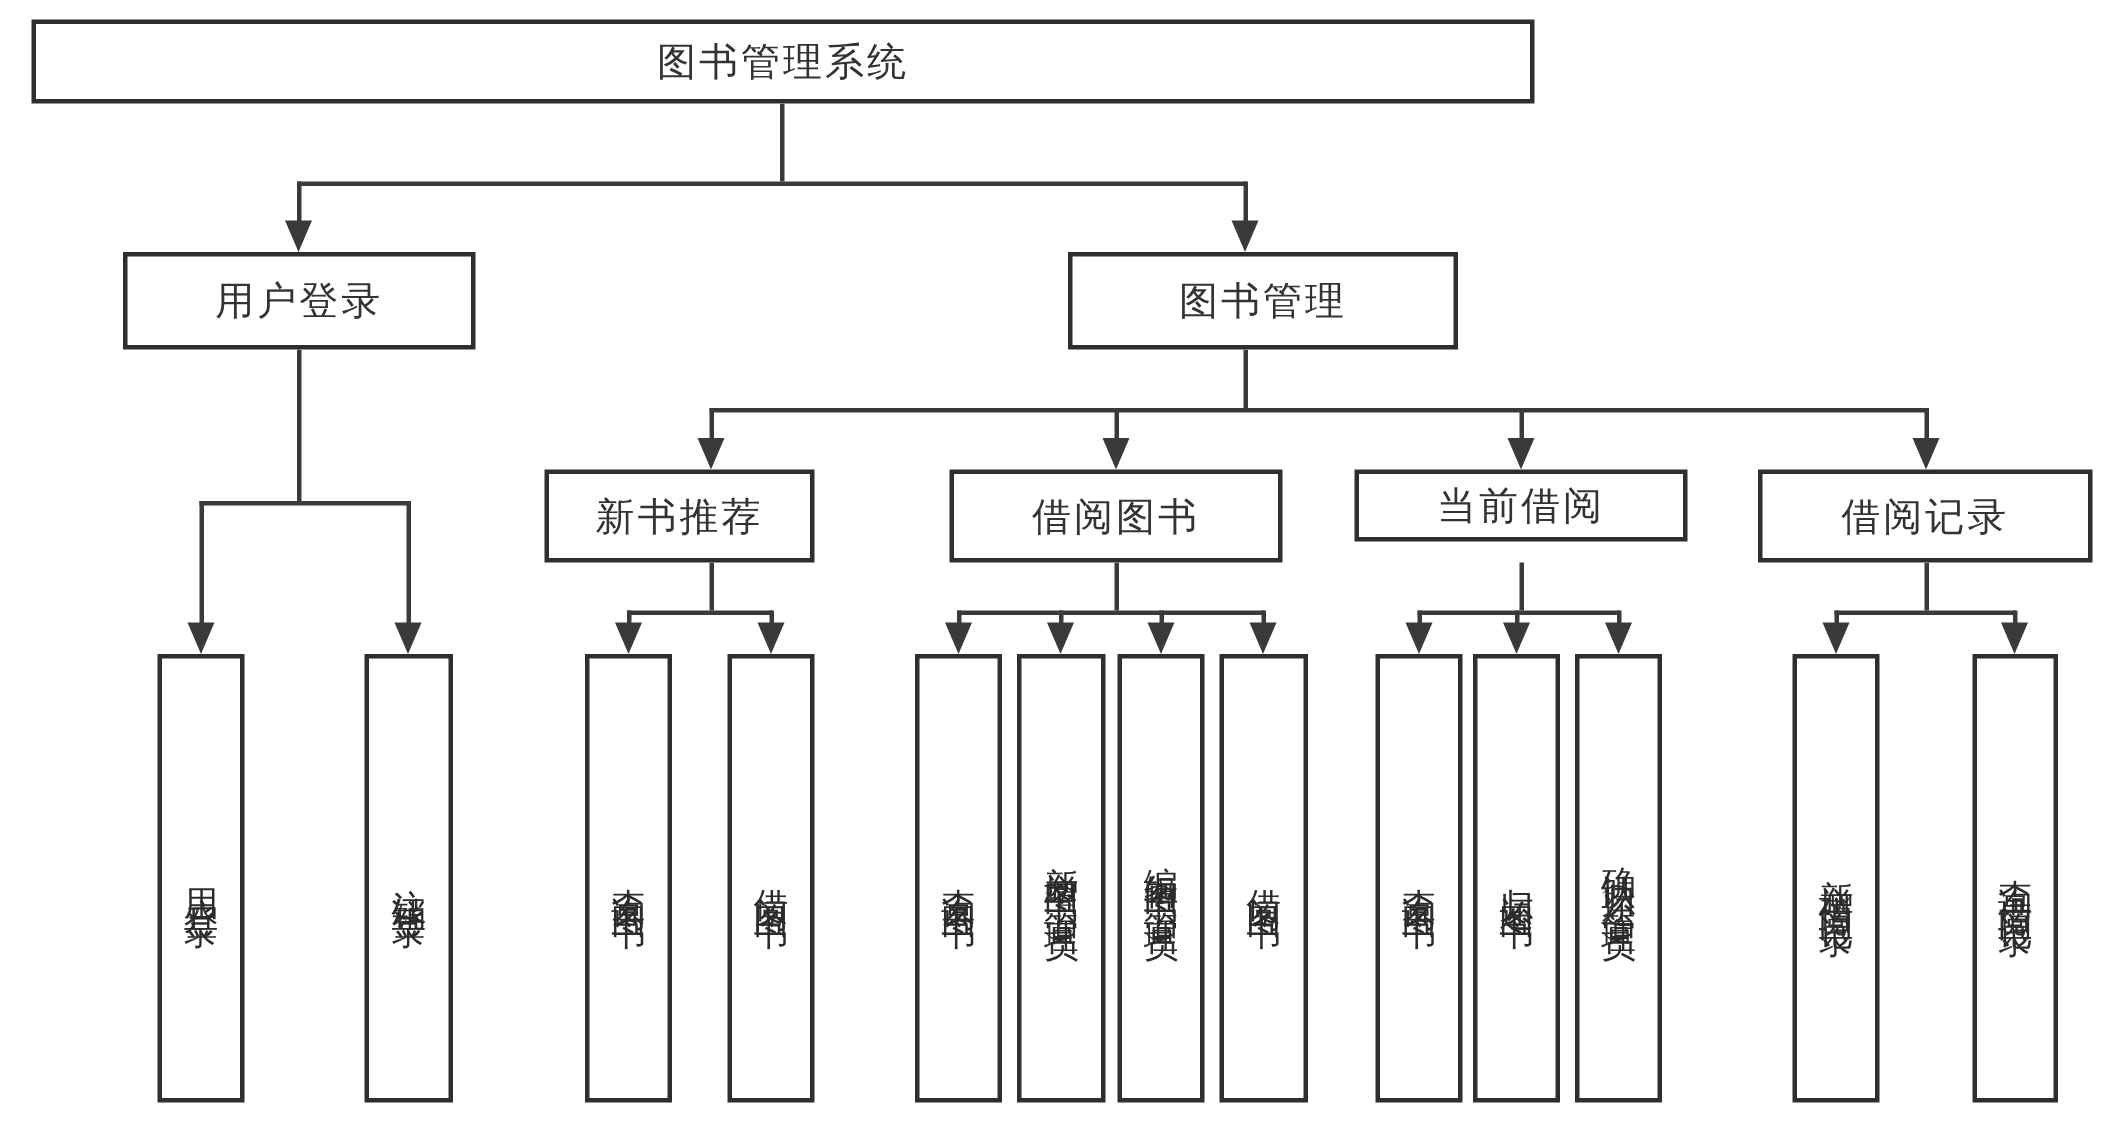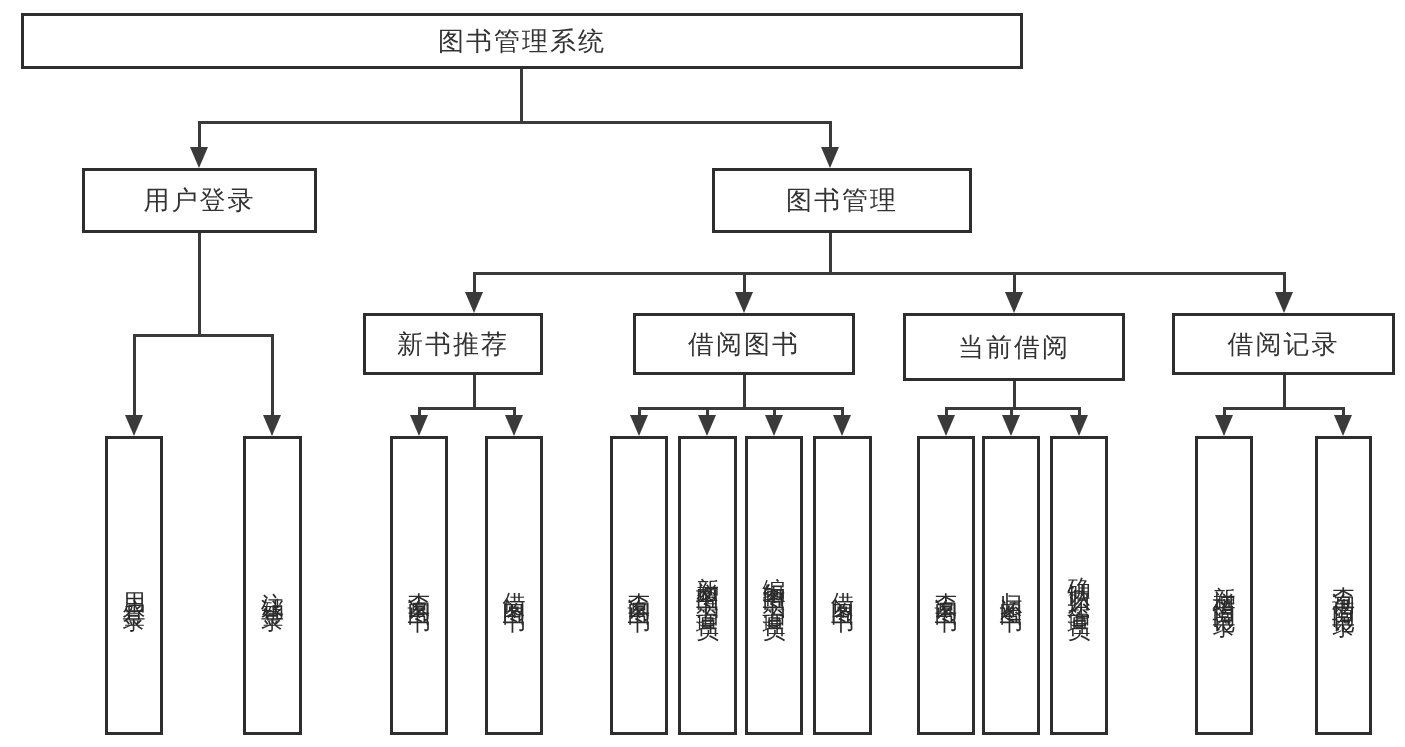--- a/index.html
+++ b/index.html
@@ -54,21 +54,21 @@
   </div>
 
   <div class="node" style="left:363px;top:313px;width:180px;height:62px">
     <span>新书推荐</span>
   </div>
 
   <div class="node" style="left:633px;top:313px;width:222px;height:62px">
     <span>借阅图书</span>
   </div>
 
-  <div class="node" style="left:903px;top:313px;width:222px;height:68px">
+  <div class="node" style="left:903px;top:313px;width:222px;height:48px">
     <span>当前借阅</span>
   </div>
 
   <div class="node" style="left:1172px;top:313px;width:223px;height:62px">
     <span>借阅记录</span>
   </div>
 
   <div class="leaf" style="left:105px;width:58px">
     <span>用户登录</span>
   </div>

